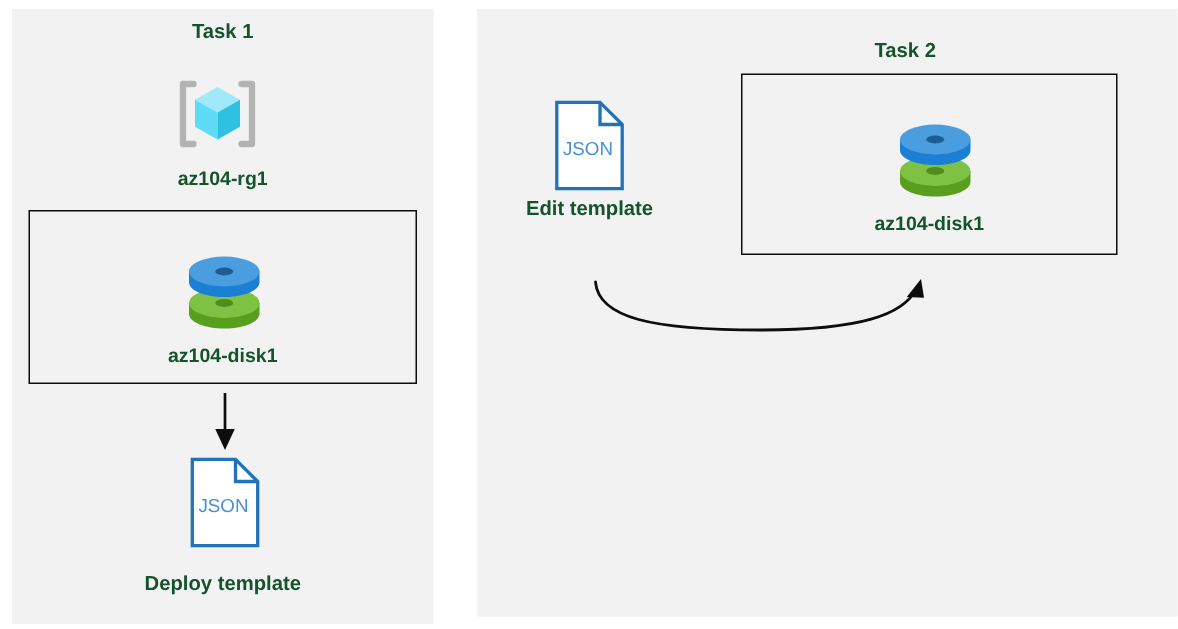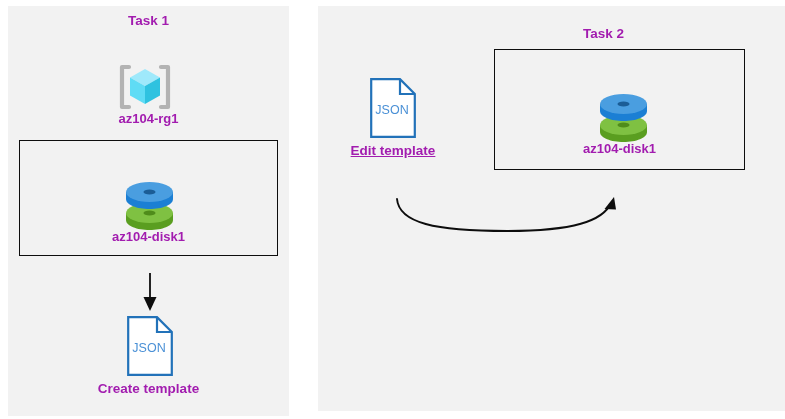--- a/index.html
+++ b/index.html
@@ -28,21 +28,21 @@
   .panel {
     position: absolute;
     background: #f2f2f2;
   }
   #panel-left  { left: 8px;   top: 6px;  width: 281px; height: 410px; }
   #panel-right { left: 318px; top: 6px;  width: 467px; height: 405px; }
 
   
   .label {
     position: absolute;
-    color: #a21caf;
+    color: #14532d;
     font-weight: bold;
     text-align: center;
     white-space: nowrap;
     line-height: 1;
   }
   .t-title   { font-size: 13.5px; }
   .t-node    { font-size: 13px; }
   .t-caption { font-size: 13.5px; }
 
   
@@ -52,21 +52,20 @@
     background: #f2f2f2;
     box-sizing: border-box;
   }
   #box-disk-left  { left: 19px;  top: 140px; width: 259px; height: 116px; }
   #box-task2      { left: 494px; top: 49px;  width: 251px; height: 121px; }
 
   
   .icon {
     position: absolute;
     display: block;
-    margin-top: 11px;
   }
 
   
   #icon-rg   { left: 117px; top: 48px;  width: 56px;  height: 56px; }
   
   #icon-disk-left  { left: 123px; top: 168px; width: 53px; height: 54px; }
   #icon-disk-right { left: 597px; top: 80px;  width: 53px; height: 54px; }
   
   #icon-json-left  { left: 127px; top: 305px; width: 46px; height: 60px; }
   #icon-json-right { left: 370px; top: 67px;  width: 46px; height: 60px; }
@@ -127,35 +126,35 @@
   </span>
 
   <span class="icon" id="icon-json-left">
     <svg width="46" height="60" viewBox="0 0 46 60">
       <path d="M1.2 1.2 L30 1.2 L44.8 16 L44.8 58.8 L1.2 58.8 Z" fill="#ffffff" stroke="#2272b9" stroke-width="2.2" stroke-linejoin="miter"></path>
       <path d="M30 1.2 L30 16 L44.8 16" fill="none" stroke="#2272b9" stroke-width="2.2" stroke-linejoin="miter"></path>
       <text x="22" y="36" text-anchor="middle" font-family="Liberation Sans, sans-serif" font-size="12.5" fill="#4a90d6">JSON</text>
     </svg>
   </span>
 
-  <div class="label t-caption" style="left:8px; top:382px; width:281px;">Create template</div>
+  <div class="label t-caption" style="left:8px; top:382px; width:281px;">Deploy template</div>
 
   <div class="panel" id="panel-right"></div>
 
   <div class="label t-title" style="left:478px; top:27px; width:251px;">Task 2</div>
 
   <span class="icon" id="icon-json-right">
     <svg width="46" height="60" viewBox="0 0 46 60">
       <path d="M1.2 1.2 L30 1.2 L44.8 16 L44.8 58.8 L1.2 58.8 Z" fill="#ffffff" stroke="#2272b9" stroke-width="2.2" stroke-linejoin="miter"></path>
       <path d="M30 1.2 L30 16 L44.8 16" fill="none" stroke="#2272b9" stroke-width="2.2" stroke-linejoin="miter"></path>
       <text x="22" y="36" text-anchor="middle" font-family="Liberation Sans, sans-serif" font-size="12.5" fill="#4a90d6">JSON</text>
     </svg>
   </span>
 
-  <div class="label t-caption" style="left:330px; top:144px; width:126px;text-decoration:underline;">Edit template</div>
+  <div class="label t-caption" style="left:330px; top:132px; width:126px;">Edit template</div>
 
   <div class="groupbox" id="box-task2"></div>
 
   <span class="icon" id="icon-disk-right">
     <svg width="53" height="54" viewBox="0 0 53 54">
       <path d="M3 34 L3 41 C3 47 14 51 26.5 51 C39 51 50 47 50 41 L50 34 Z" fill="#5a9e20"></path>
       <ellipse cx="26.5" cy="34" rx="23.5" ry="10" fill="#7fc142"></ellipse>
       <ellipse cx="26.5" cy="34" rx="6" ry="2.6" fill="#4f8c1b"></ellipse>
       <path d="M3 13 L3 20 C3 26 14 30 26.5 30 C39 30 50 26 50 20 L50 13 Z" fill="#1b7fd4"></path>
       <ellipse cx="26.5" cy="13" rx="23.5" ry="10" fill="#4a9ee0"></ellipse>

